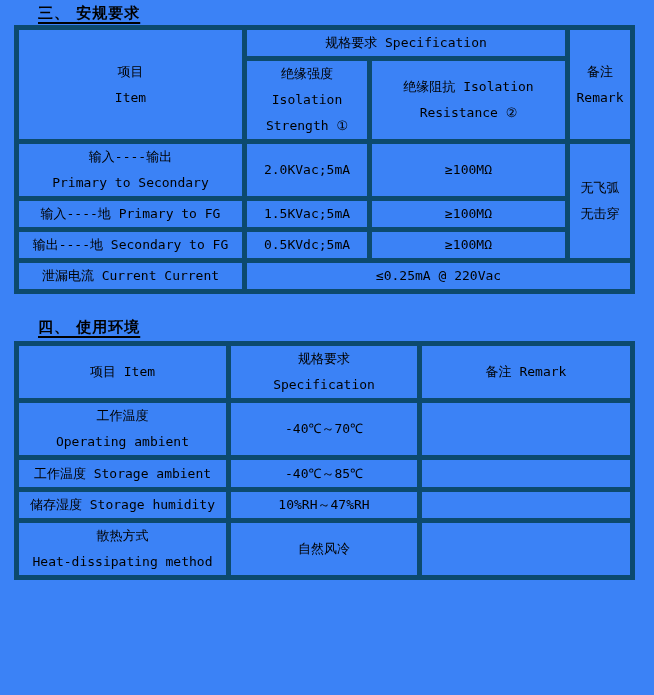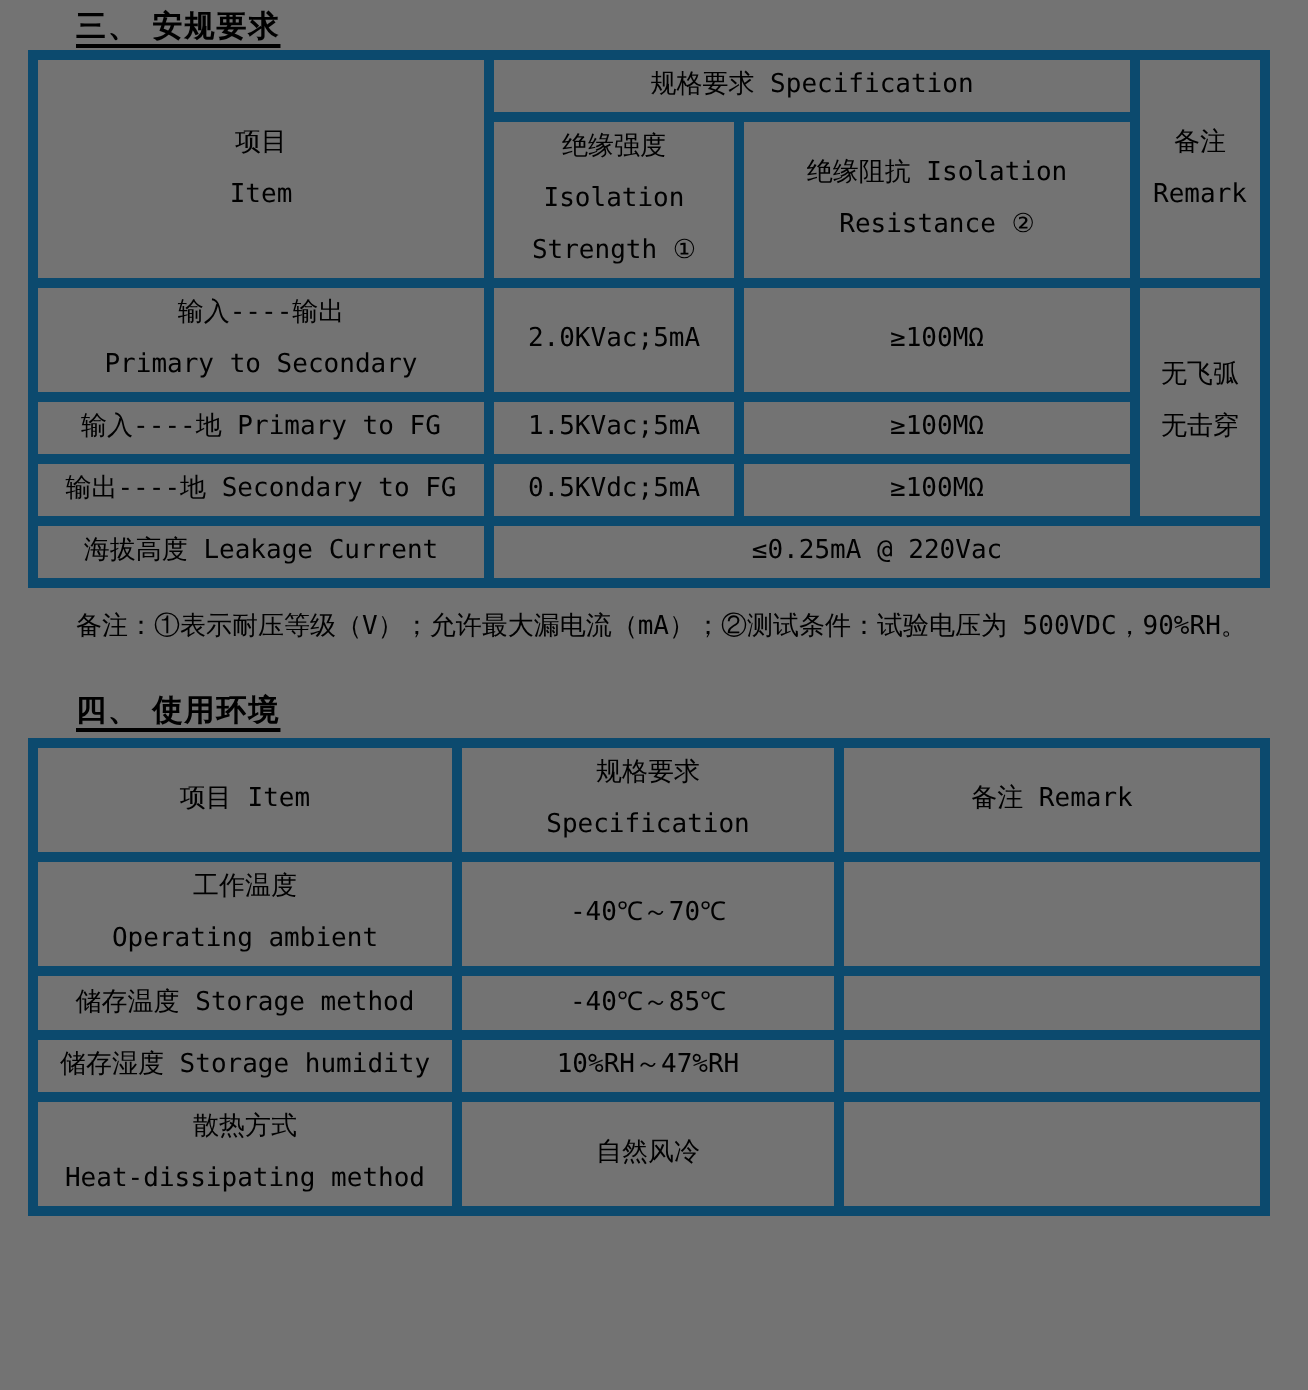--- a/index.html
+++ b/index.html
@@ -1,18 +1,18 @@
 <!DOCTYPE html>
 <html><head>
 <meta charset="utf-8">
 <style>
   * { margin:0; padding:0; box-sizing:border-box; }
   html,body { background:#ffffff; }
   .page {
-    width:654px; height:695px; background:#737373; color:#000000;
+    width:654px; height:695px; background:#3b82f6; color:#000000;
     font-family:"DejaVu Sans Mono","Liberation Mono",monospace;
     overflow:hidden; padding-top:4px;
   }
   .sec-title {
     font-family:"DejaVu Sans","Liberation Sans",sans-serif;
     font-weight:bold; font-size:15px; line-height:18px;
     margin-left:38px; text-decoration:underline;
     text-underline-offset:4px; text-decoration-thickness:1.5px;
     letter-spacing:1px;
   }
@@ -76,27 +76,26 @@
         <td>输入----地 Primary to FG</td>
         <td>1.5KVac;5mA</td>
         <td>≥100MΩ</td>
       </tr>
       <tr style="height:26px">
         <td>输出----地 Secondary to FG</td>
         <td>0.5KVdc;5mA</td>
         <td>≥100MΩ</td>
       </tr>
       <tr style="height:28px">
-        <td>海拔高度 Leakage Current</td>
+        <td>泄漏电流 Current Current</td>
         <td colspan="3">≤0.25mA @ 220Vac</td>
       </tr>
     </tbody>
   </table>
 
-  <div class="note">备注：①表示耐压等级（V）；允许最大漏电流（mA）；②测试条件：试验电压为 500VDC，90%RH。</div>
 
   <div class="sec-title t2-gap">四、 使用环境</div>
 
   <table id="env-table">
     <colgroup>
       <col style="width:212px">
         <col style="width:191px">
         <col style="width:213px">
     </colgroup>
     <tbody>
@@ -106,21 +105,21 @@
 Specification</td>
         <td>备注 Remark</td>
       </tr>
       <tr style="height:54px">
         <td>工作温度
 Operating ambient</td>
         <td>-40℃～70℃</td>
         <td></td>
       </tr>
       <tr style="height:32px">
-        <td>储存温度 Storage method</td>
+        <td>工作温度 Storage ambient</td>
         <td>-40℃～85℃</td>
         <td></td>
       </tr>
       <tr style="height:28px">
         <td>储存湿度 Storage humidity</td>
         <td>10%RH～47%RH</td>
         <td></td>
       </tr>
       <tr style="height:53px">
         <td>散热方式

